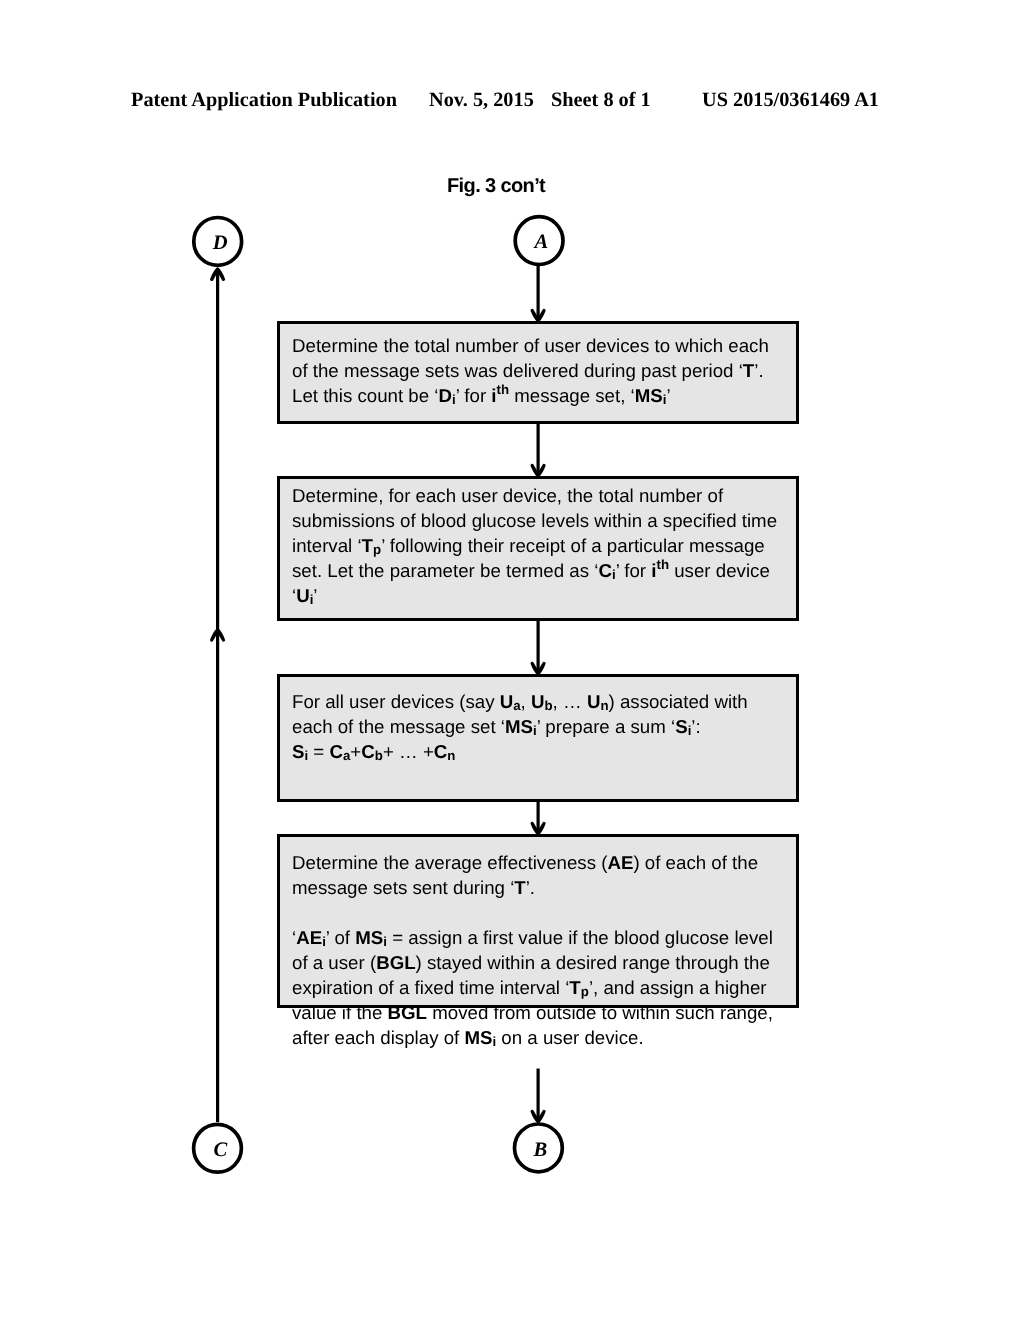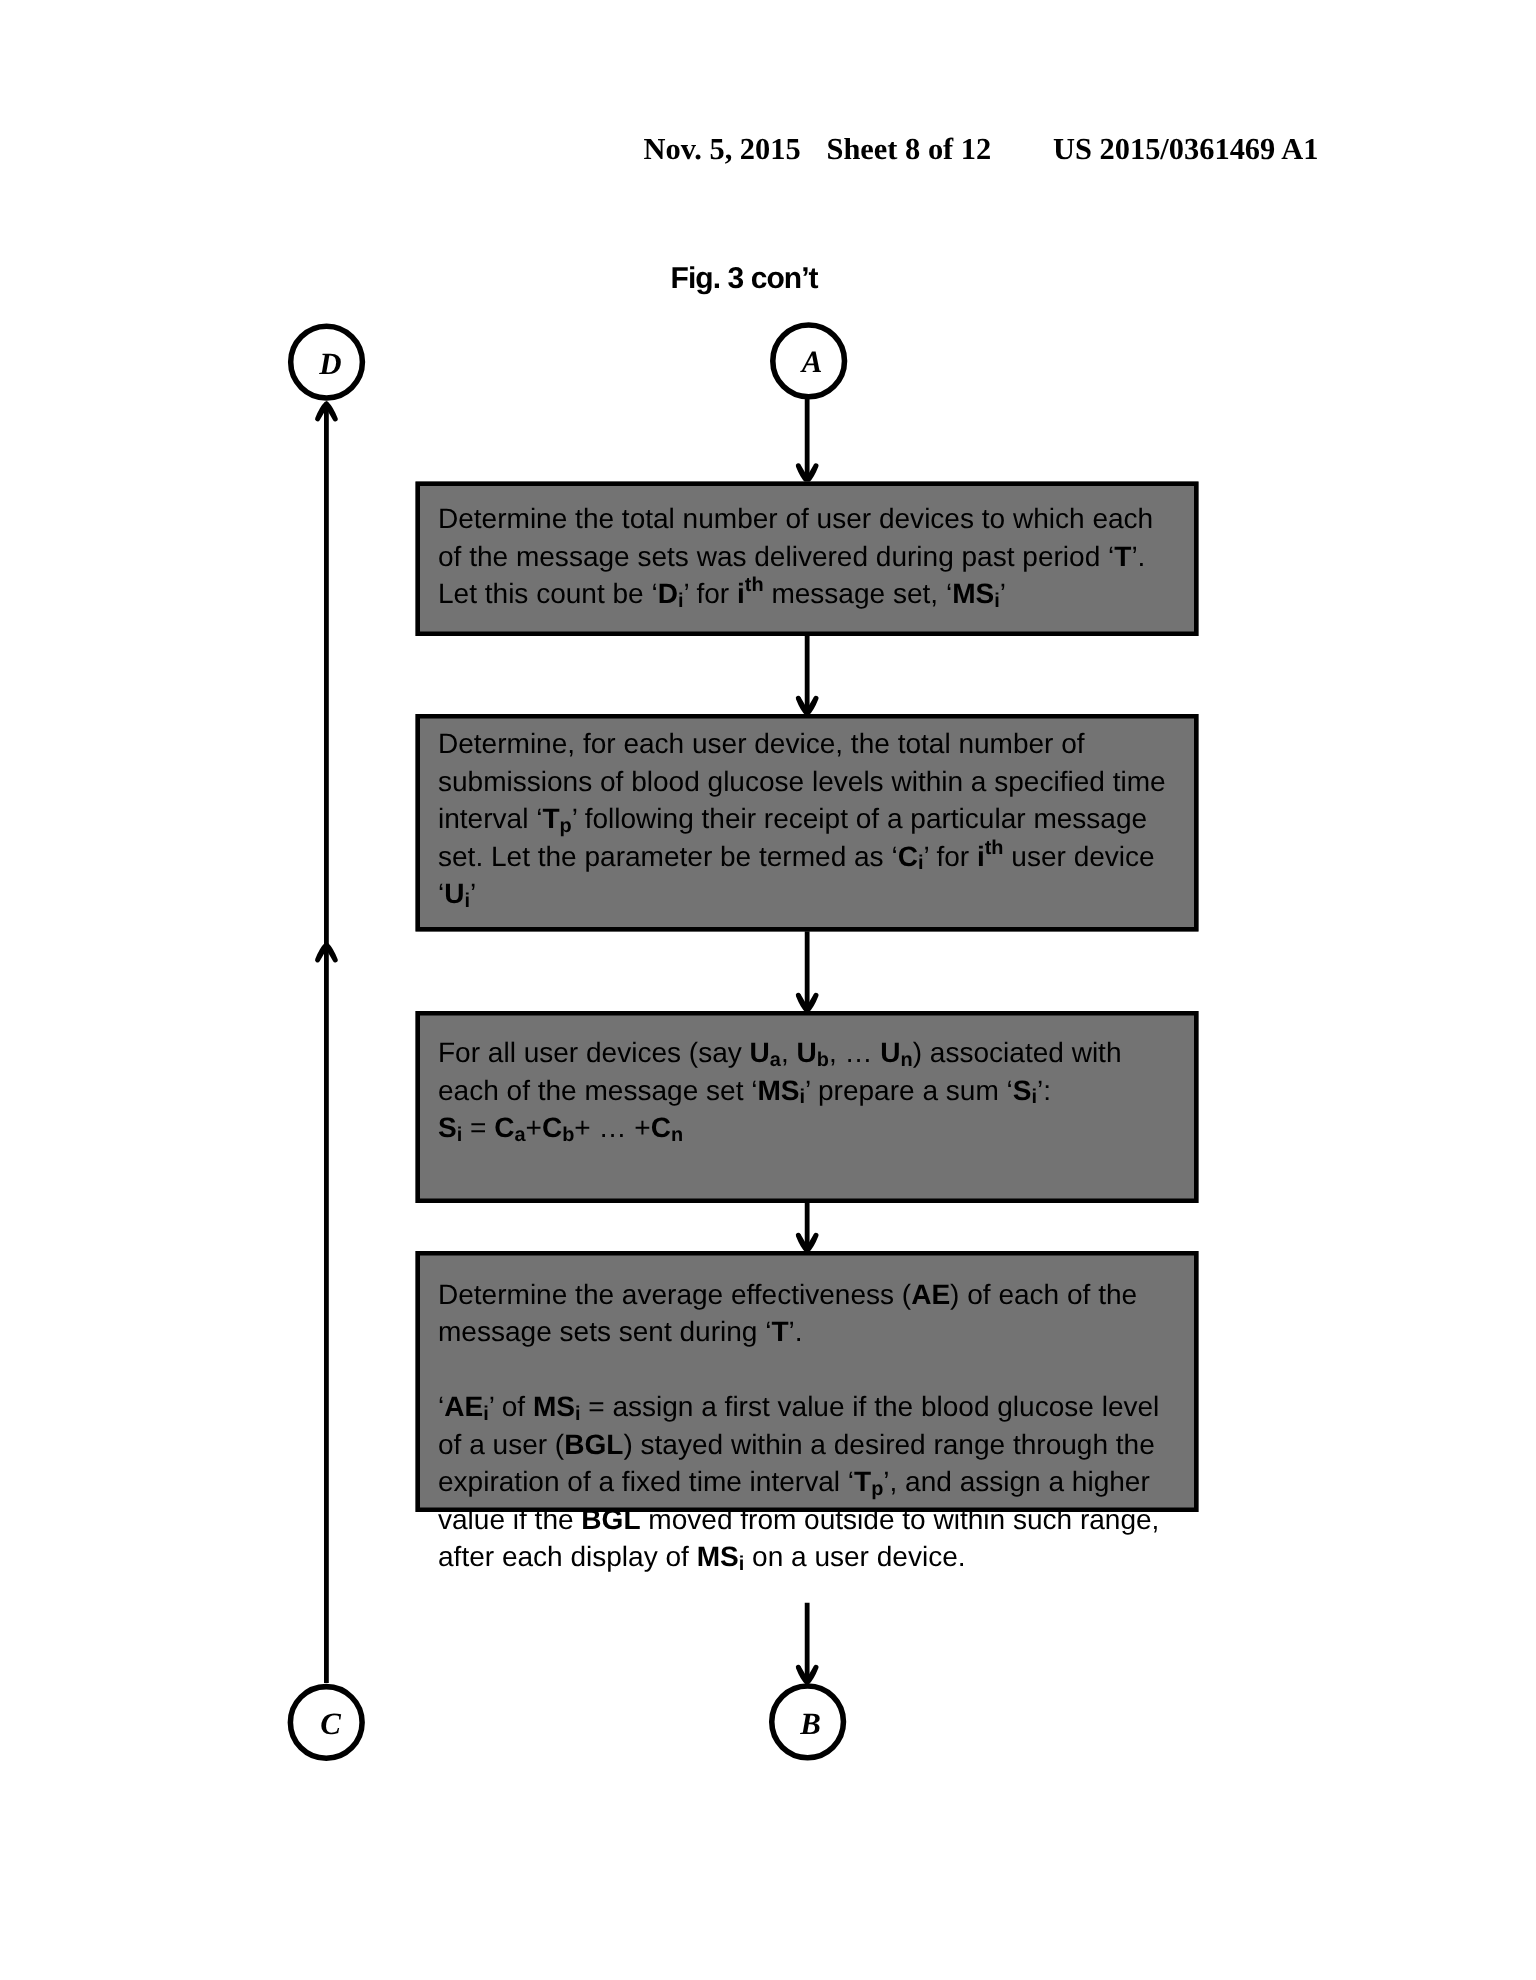--- a/index.html
+++ b/index.html
@@ -7,21 +7,21 @@
        font-family:"Liberation Sans",sans-serif;
        -webkit-font-smoothing:antialiased;text-rendering:geometricPrecision;}
   .page{position:absolute;left:0;top:0;width:1024px;height:1320px;}
 
   .hdr{position:absolute;will-change:transform;font-family:"Liberation Serif",serif;font-weight:bold;
        font-size:20.3px;color:#000;white-space:nowrap;}
 
   .figtitle{position:absolute;will-change:transform;font-family:"Liberation Sans",sans-serif;
             font-weight:bold;font-size:20px;letter-spacing:-0.62px;color:#000;white-space:nowrap;}
 
-  .box{position:absolute;border:3.2px solid #000;box-sizing:border-box;background:#737373;}
+  .box{position:absolute;border:3.2px solid #000;box-sizing:border-box;background:#e5e5e5;}
   .boxtext{position:absolute;will-change:transform;color:#000;font-size:18.7px;line-height:25px;
            font-family:"Liberation Sans",sans-serif;white-space:nowrap;}
   .boxtext b{font-weight:bold;}
   .boxtext sub{font-size:0.71em;vertical-align:-0.18em;line-height:0;}
   .boxtext sup{font-size:0.71em;vertical-align:0.58em;line-height:0;text-align:right;}
   .boxtext .ln{display:block;height:25px;}
   .boxtext .ln.gap{height:25px;}
 
   .circ{position:absolute;width:52px;height:52px;box-sizing:border-box;}
   .circ span{position:absolute;will-change:transform;left:0;top:0;width:100%;height:100%;
@@ -29,22 +29,23 @@
              font-family:"Liberation Serif",serif;font-style:italic;
              font-weight:bold;font-size:20.6px;color:#000;padding-top:4.2px;padding-left:4.6px;box-sizing:border-box;}
 
   svg.conn{position:absolute;left:0;top:0;width:1024px;height:1320px;}
 </style>
 </head>
 <body>
 
 <div class="page">
 
+  <div class="hdr" style="left:131px;top:89.4px">Patent Application Publication</div>
   <div class="hdr" style="left:428.5px;top:89.4px">Nov. 5, 2015</div>
-  <div class="hdr" style="left:550.5px;top:89.4px">Sheet 8 of 12</div>
+  <div class="hdr" style="left:550.5px;top:89.4px">Sheet 8 of 1</div>
   <div class="hdr" style="left:702px;top:89.4px">US 2015/0361469 A1</div>
 
   <div class="figtitle" style="left:447px;top:174.6px">Fig. 3 con’t</div>
 
   <svg class="conn" viewBox="0 0 1024 1320">
     <g stroke="#000" fill="none" stroke-width="3.2" stroke-linecap="butt">
       <line x1="217.6" y1="1122" x2="217.6" y2="268.5"></line>
       <line x1="538.1" y1="266" x2="538.1" y2="320.5"></line>
       <line x1="538.1" y1="423.4" x2="538.1" y2="476"></line>
       <line x1="538.1" y1="620.5" x2="538.1" y2="674"></line>

